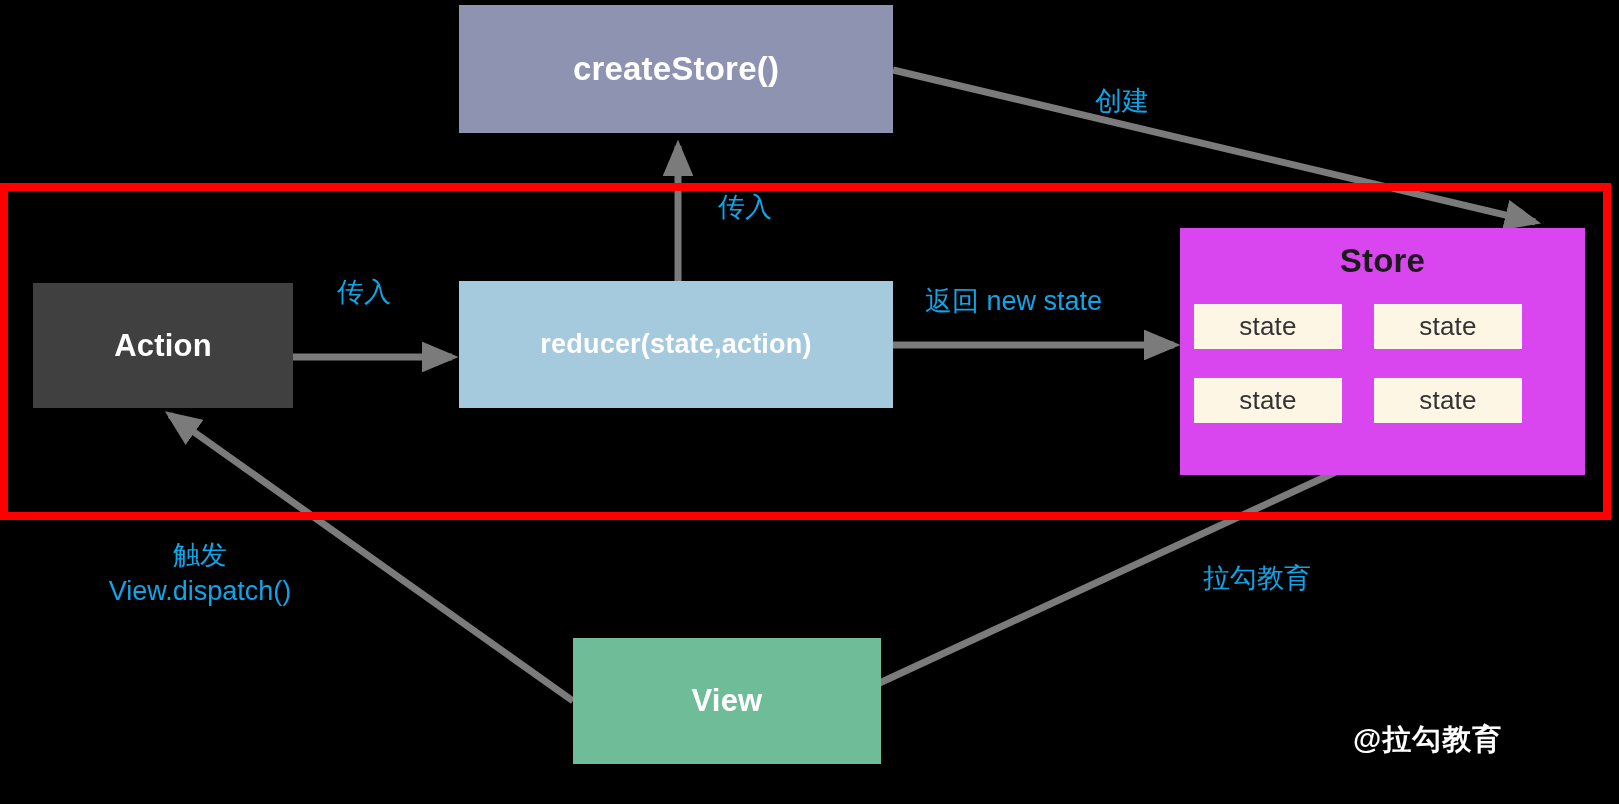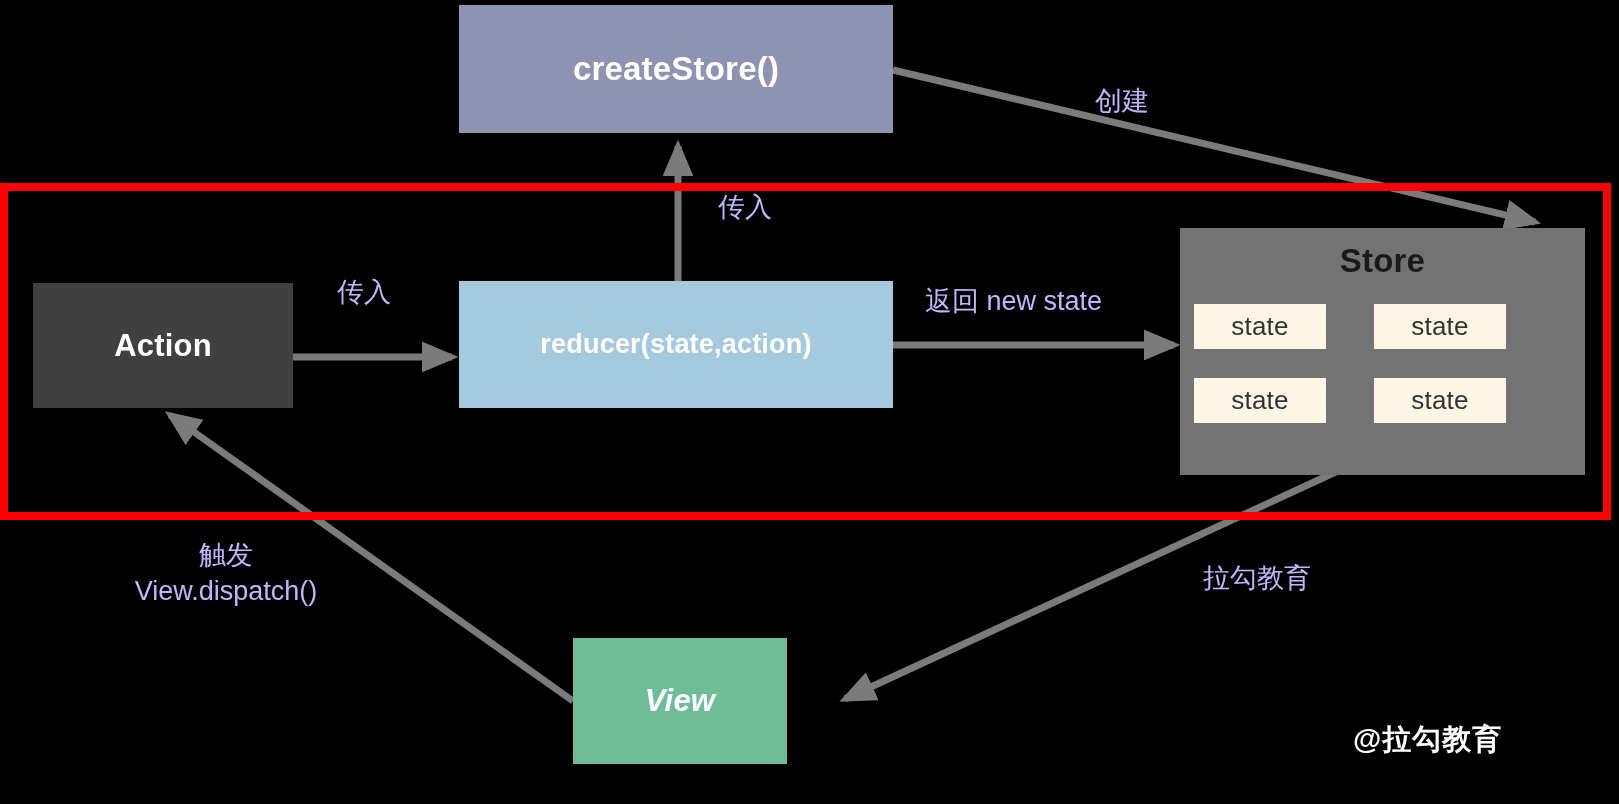--- a/index.html
+++ b/index.html
@@ -45,43 +45,42 @@
     font-size: 31px;
   }
   #node-reducer {
     left: 459px; top: 281px;
     width: 434px; height: 127px;
     background: #a5cadd;
     font-size: 27px;
   }
   #node-view {
     left: 573px; top: 638px;
-    width: 214px; height: 126px;
+    width: 308px; height: 126px;
     background: #6fbd98;
     font-size: 31px;
-    font-style: italic;
   }
   #node-store {
     left: 1180px; top: 228px;
     width: 405px; height: 247px;
-    background: #737373;
+    background: #d946ef;
     display: block;
   }
   #store-title {
     position: absolute;
     left: 0; top: 14px;
     width: 100%;
     text-align: center;
     font-size: 33px;
     font-weight: bold;
     color: #1a1a1a;
   }
   .state-box {
     position: absolute;
-    width: 132px;
+    width: 148px;
     height: 45px;
     background: #fdf6e4;
     display: flex;
     align-items: center;
     justify-content: center;
     font-size: 26px;
     color: #333333;
     font-weight: normal;
   }
   #state-0 { left: 14px;  top: 76px; }
@@ -92,33 +91,33 @@
   #red-frame {
     position: absolute;
     left: 0px; top: 183px;
     width: 1611px; height: 337px;
     border: 8px solid #ff0000;
     background: transparent;
   }
 
   .edge-label {
     position: absolute;
-    color: #c4b5fd;
+    color: #0ea5e9;
     font-size: 27px;
     white-space: nowrap;
     line-height: 1.32;
   }
   .edge-label.center { text-align: center; }
   #label-chuangjian { left: 1095px; top: 84px; }
   #label-chuanru-top { left: 718px; top: 190px; }
   #label-chuanru-left { left: 337px; top: 275px; }
   #label-return-newstate { left: 925px; top: 274px; margin-top: 10px; }
   #label-qudong { left: 1203px; top: 561px; }
   #label-trigger {
-    left: 101px; top: 538px;
+    left: 75px; top: 538px;
     width: 250px;
     text-align: center;
   }
 
   #watermark {
     position: absolute;
     left: 1353px; top: 720px;
     color: #ffffff;
     font-size: 29px;
     font-weight: bold;

